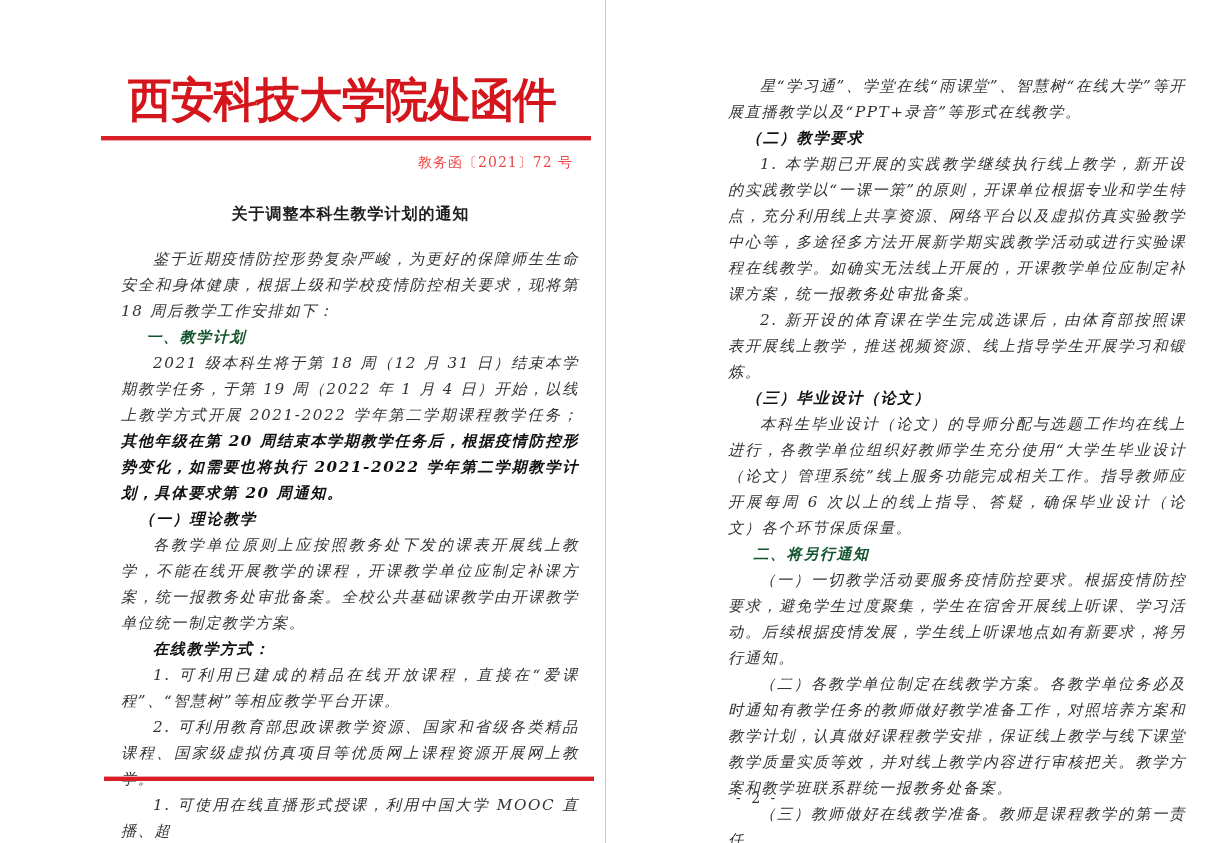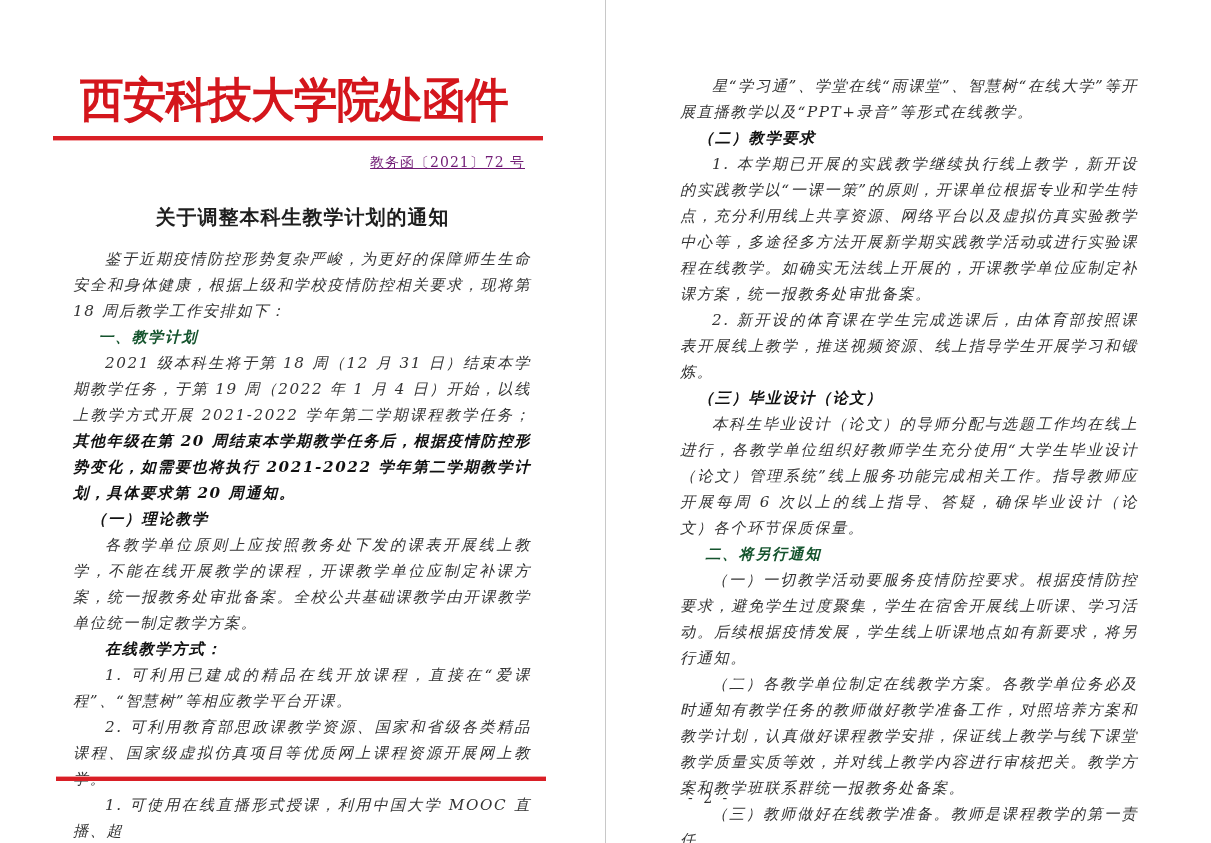--- a/index.html
+++ b/index.html
@@ -1,35 +1,35 @@
 <!DOCTYPE html>
 <html><head>
 <meta charset="utf-8">
 <style>
   html, body { margin:0; padding:0; }
   body {
     width:1211px; height:843px; background:#ffffff; position:relative; overflow:hidden;
     font-family: "DejaVu Serif", "Liberation Serif", serif; color:#2a2a2a;
   }
-  .page { position:absolute; top:0; height:753px; background:#ffffff; }
+  .page { position:absolute; top:0; height:753px; background:#ffffff;margin-left:48px; }
   .page-left { left:0; width:605px; }
   .page-right { left:606px; width:605px; }
   .divider { position:absolute; left:605px; top:0; width:1px; height:843px; background:#c8c8c8; }
 
   .masthead {
     position:absolute; left:80px; top:70px; width:440px; height:60px;
     color:#d4161c; font-family:"DejaVu Serif","Liberation Serif",serif;
     font-size:47px; line-height:60px; letter-spacing:-1px; white-space:nowrap; font-weight:bold;
     transform:scaleX(0.93); transform-origin:left center;
   }
   .redline-top { position:absolute; left:53px; top:136px; width:490px; height:4px; background:#d91f26; box-shadow:0 1px 0 #f3a3a5; }
   .redline-bottom { position:absolute; left:56px; top:777px; width:490px; height:4px; background:#d91f26; box-shadow:0 -1px 0 #f3a3a5; }
 
-  .docno { position:absolute; right:80px; top:154px; font-size:14px; color:#701a75; letter-spacing:1px; white-space:nowrap;text-decoration:underline; }
-  .doc-title { position:absolute; left:0; width:605px; top:204px; text-align:center; font-size:20px; font-weight:bold; color:#1e1e1e; letter-spacing:1px; }
+  .docno { position:absolute; right:80px; top:154px; font-size:14px; color:#ef4444; letter-spacing:1px; white-space:nowrap; }
+  .doc-title { position:absolute; left:0; width:605px; top:204px; text-align:center; font-size:16px; font-weight:bold; color:#1e1e1e; letter-spacing:1px; }
 
   .text { position:absolute; font-size:15.2px; line-height:26px; letter-spacing:1.6px; text-align:justify; color:#333; }
   .text p { margin:0;font-style:italic; }
   .indent { text-indent:2.1em; }
   .h1 { font-family:"DejaVu Sans","Liberation Sans",sans-serif; font-weight:bold; font-size:15px; color:#14532d; text-indent:1.7em; }
   .h2 { font-weight:bold; color:#111; text-indent:1.2em; }
   .bold { font-weight:bold; color:#111; }
   .left-body { left:73px; top:246px; width:458px; }
   .right-body { left:74px; top:73px; width:458px; }
   .pageno { position:absolute; left:82px; top:790px; font-size:14px; color:#333; letter-spacing:3px; }

